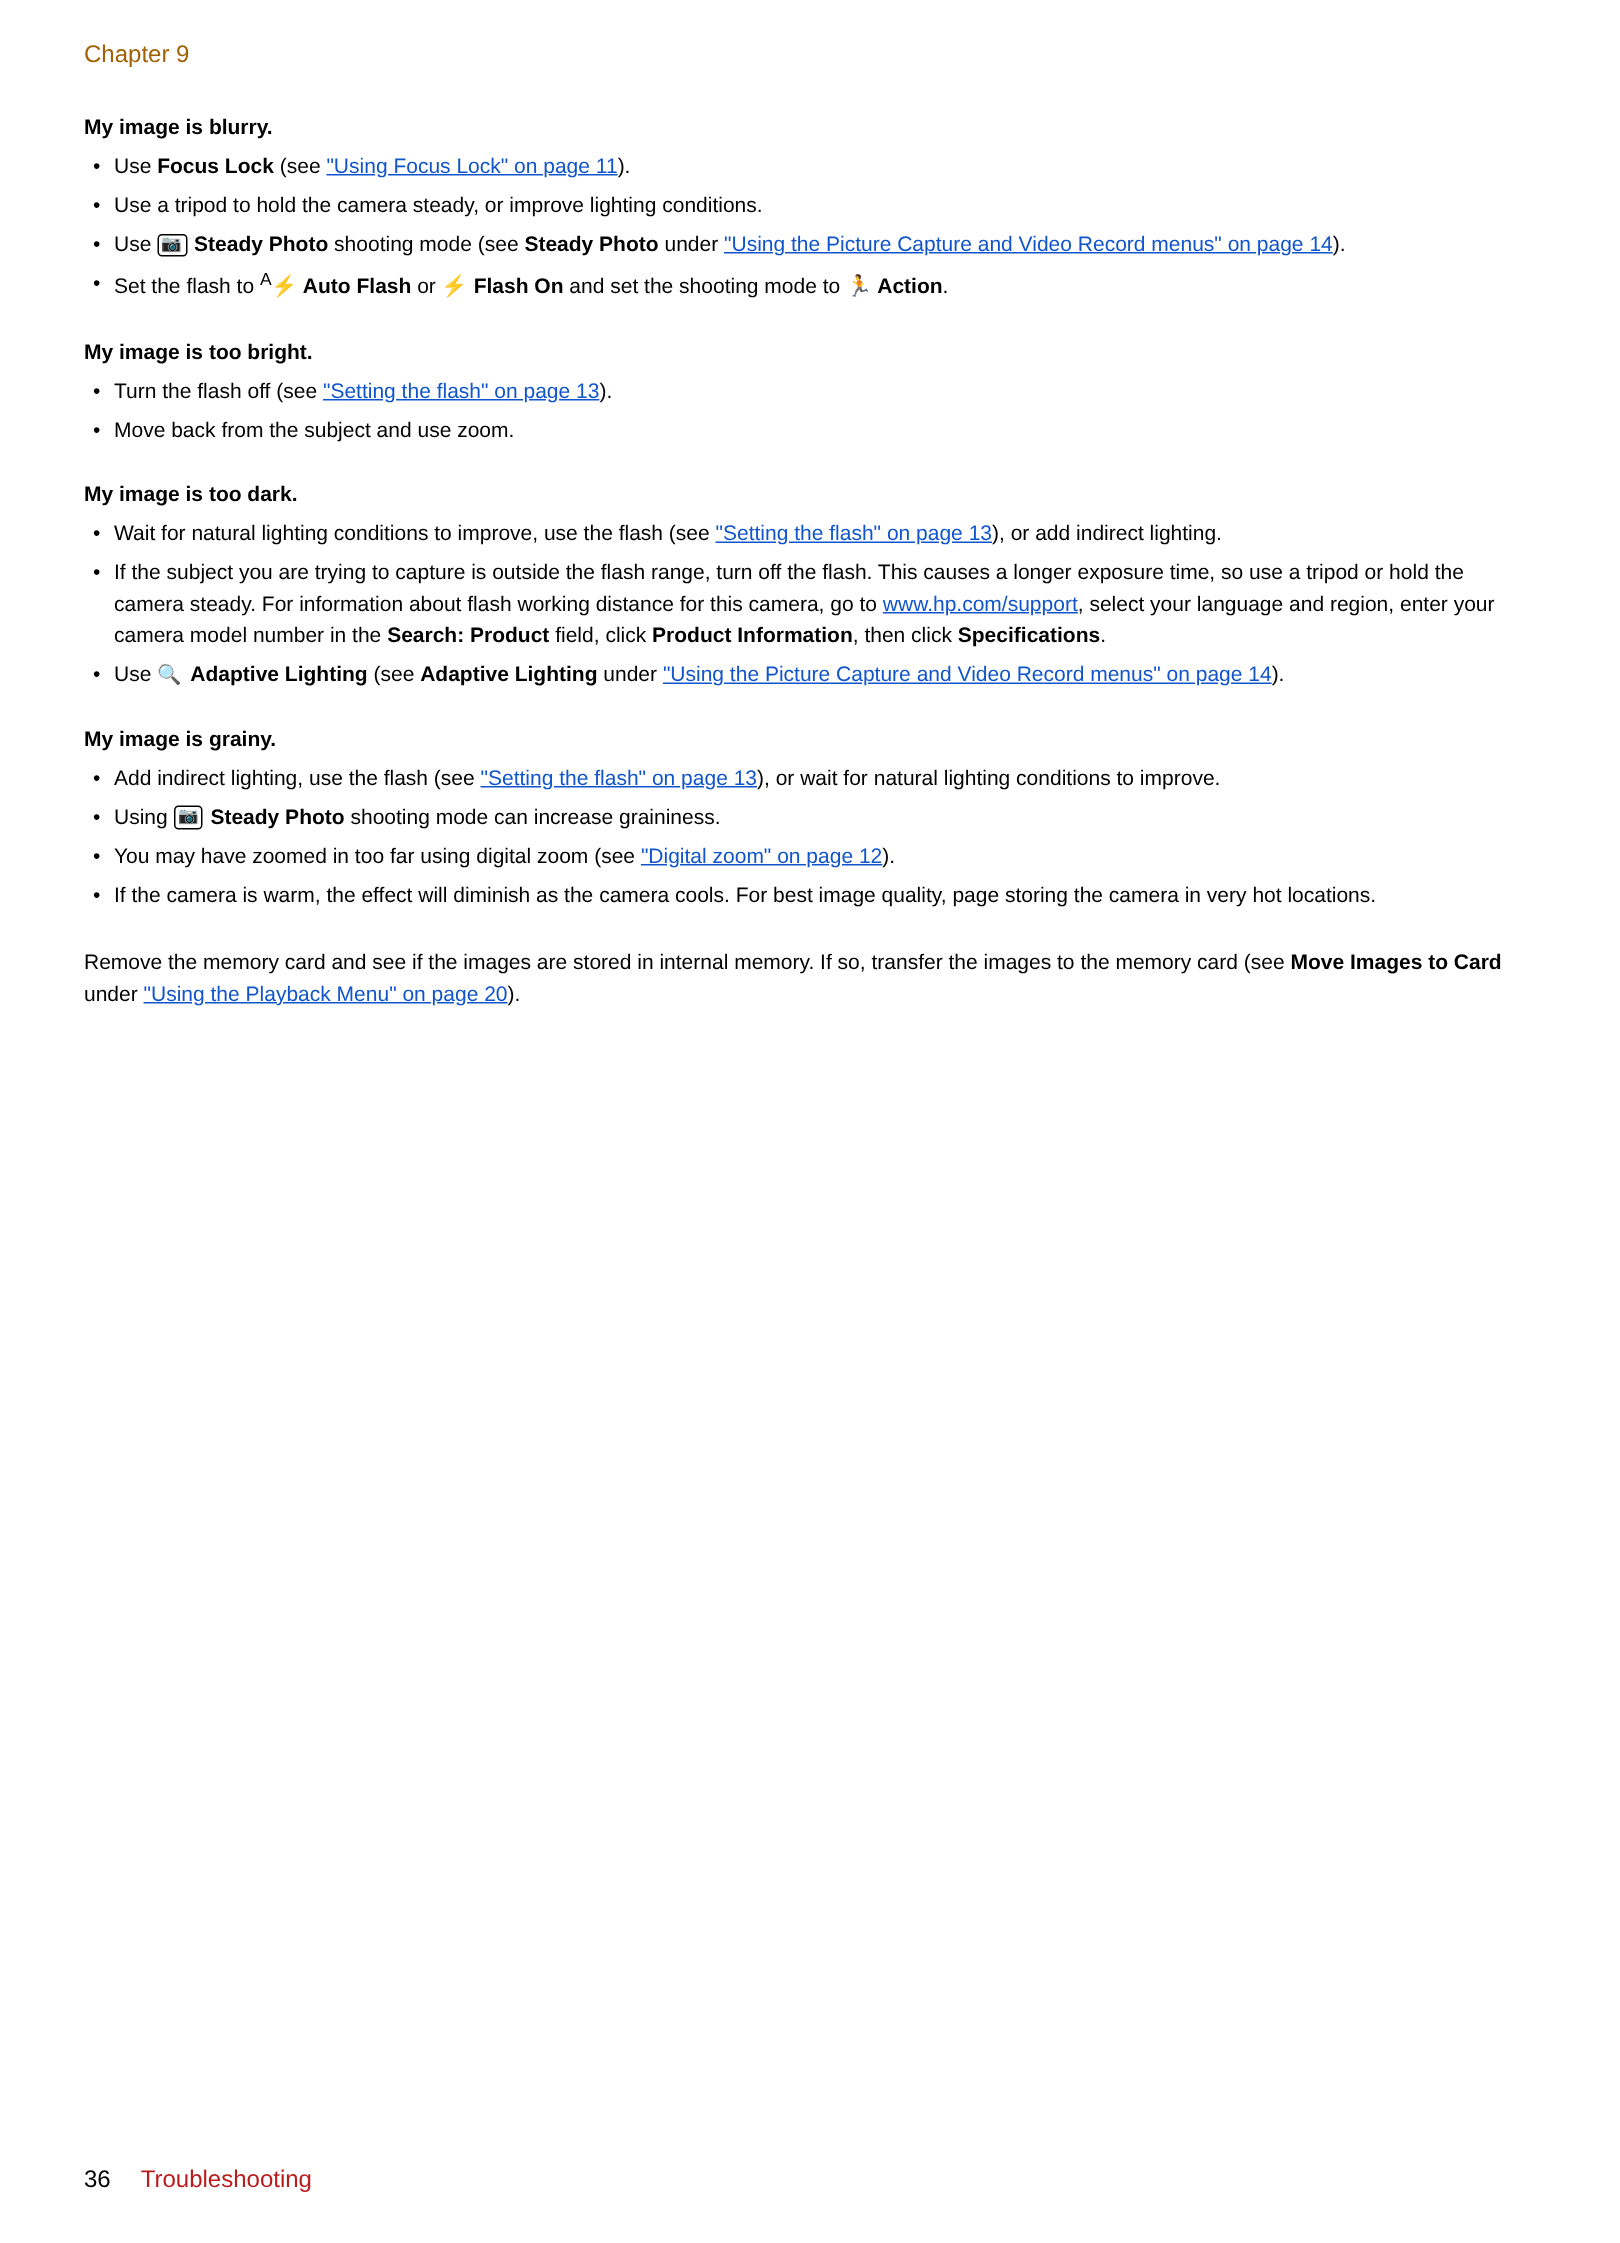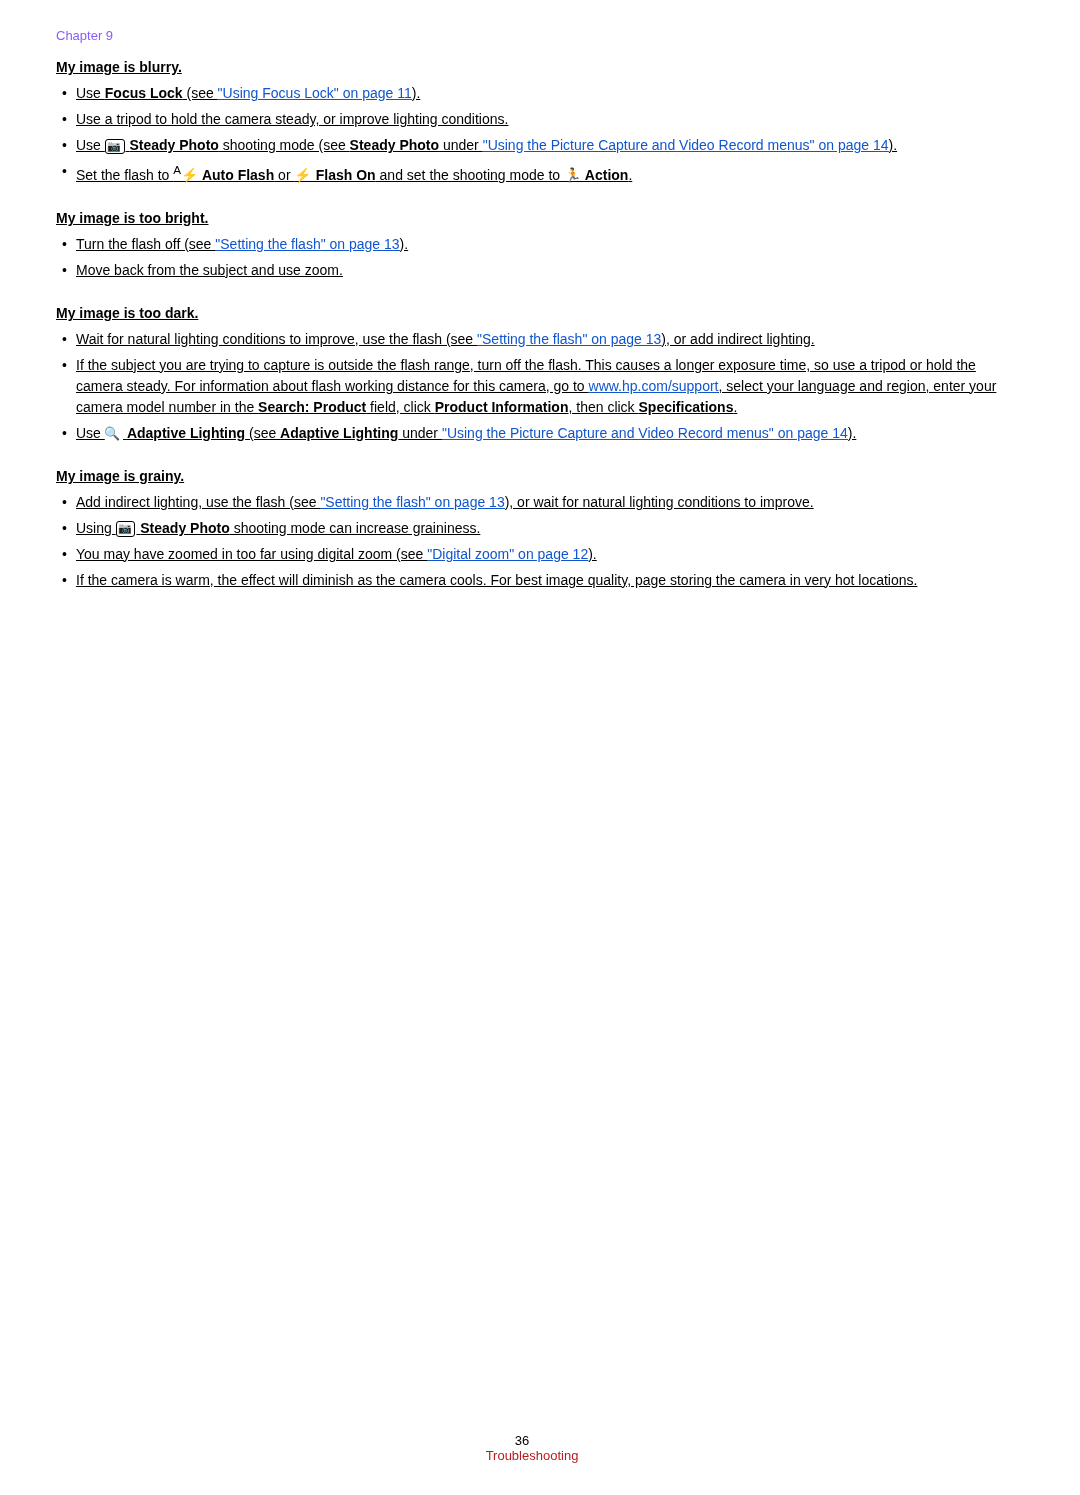--- a/index.html
+++ b/index.html
@@ -17,28 +17,27 @@
       min-height: 1495px;
       position: relative;
     }
 
     .page-container {
       padding: 28px 56px 60px 56px;
       max-width: 1080px;
     }
 
     .chapter-header {
-      font-size: 13px;
-      color: #8b5cf6;
-      margin-bottom: 16px;
+      font-size: 16px;
+      color: #a16207;
+      margin-bottom: 30px;
     }
 
     .section {
       margin-bottom: 24px;
-      text-decoration: underline;
     }
 
     .section-title {
       font-weight: bold;
       font-size: 14px;
       margin-bottom: 8px;
     }
 
     ul.bullet-list {
       list-style: none;
@@ -64,24 +63,23 @@
       color: #1155CC;
       text-decoration: underline;
     }
 
     .page-footer {
       position: absolute;
       bottom: 32px;
       left: 56px;
       right: 72px;
       display: flex;
-      flex-direction: column;
       align-items: center;
       justify-content: flex-start;
-      font-size: 13px;
+      font-size: 16px;
       color: #000;
     }
 
     .footer-page-num {
       margin-right: 20px;
     }
 
     .footer-section-title {
       color: #b91c1c;
     }
@@ -173,20 +171,21 @@
     <div class="section-title">My image is grainy.</div>
     <ul class="bullet-list">
       <li>Add indirect lighting, use the flash (see <a href="#">"Setting the flash" on page 13</a>), or wait for natural lighting conditions to improve.</li>
       <li>Using <span class="steady-icon">📷</span> <strong>Steady Photo</strong> shooting mode can increase graininess.</li>
       <li>You may have zoomed in too far using digital zoom (see <a href="#">"Digital zoom" on page 12</a>).</li>
       <li>If the camera is warm, the effect will diminish as the camera cools. For best image quality, page storing the camera in very hot locations.</li>
     </ul>
   </div>
 
   <div class="section">
+    <p class="para-text">Remove the memory card and see if the images are stored in internal memory. If so, transfer the images to the memory card (see <strong>Move Images to Card</strong> under <a href="#">"Using the Playback Menu" on page 20</a>).</p>
   </div>
 
 </div>
 
 <div class="page-footer">
   <span class="footer-page-num">36</span>
   <span class="footer-section-title">Troubleshooting</span>
 </div>
 
 </body></html>

